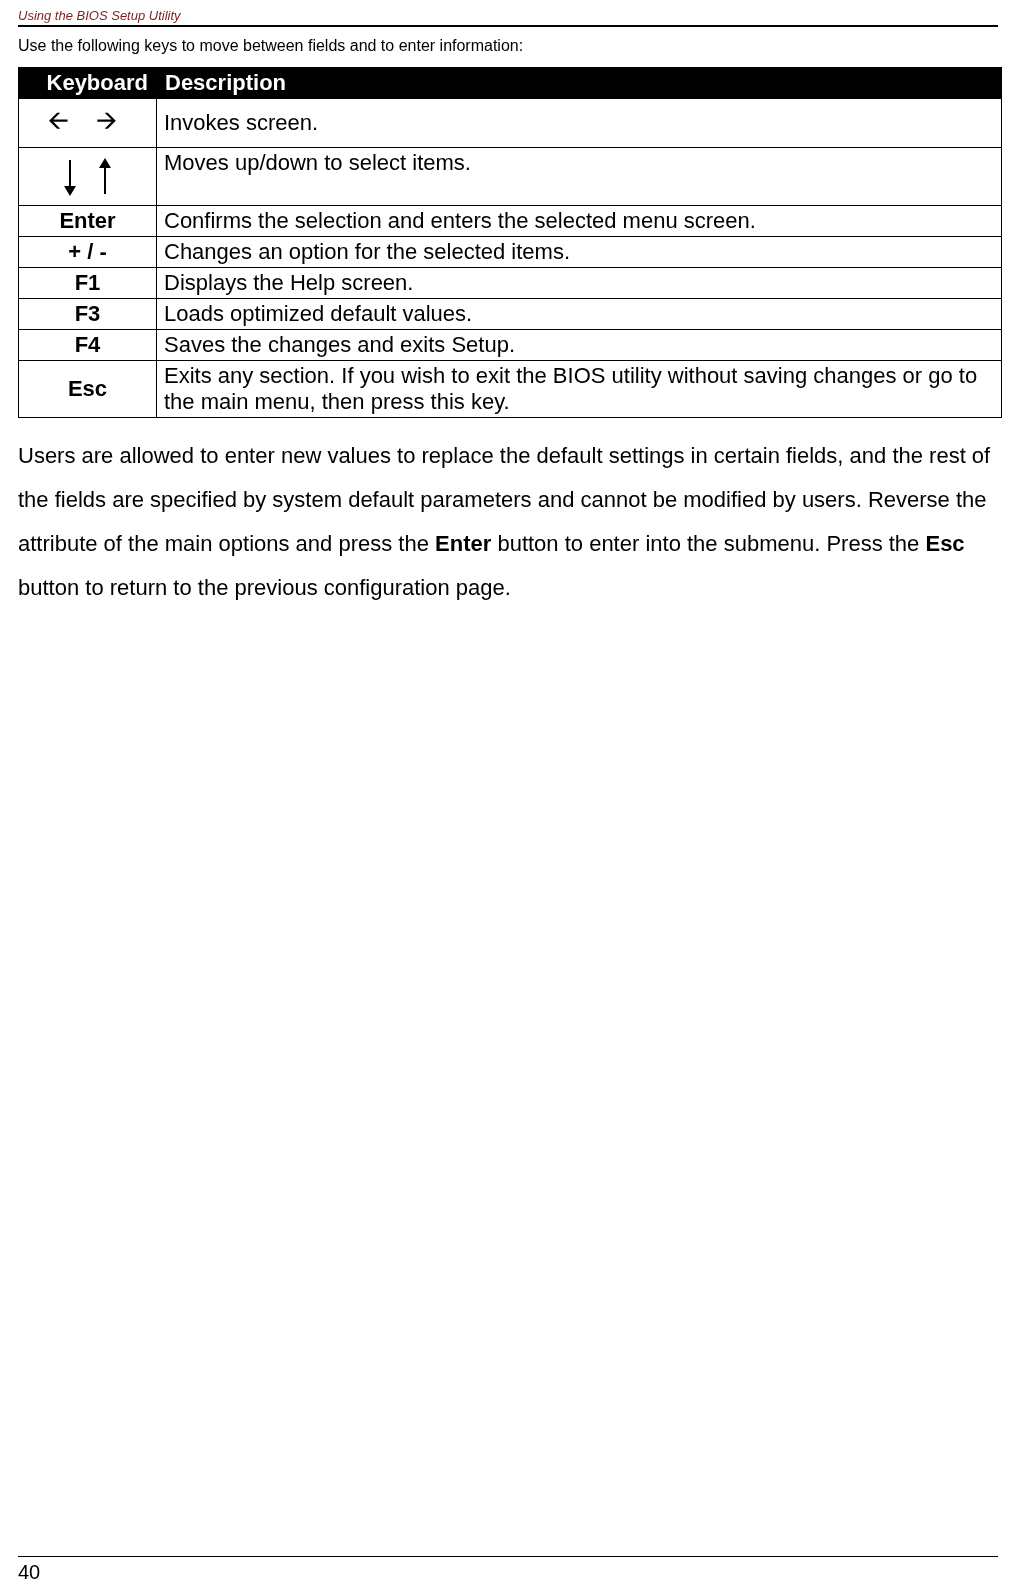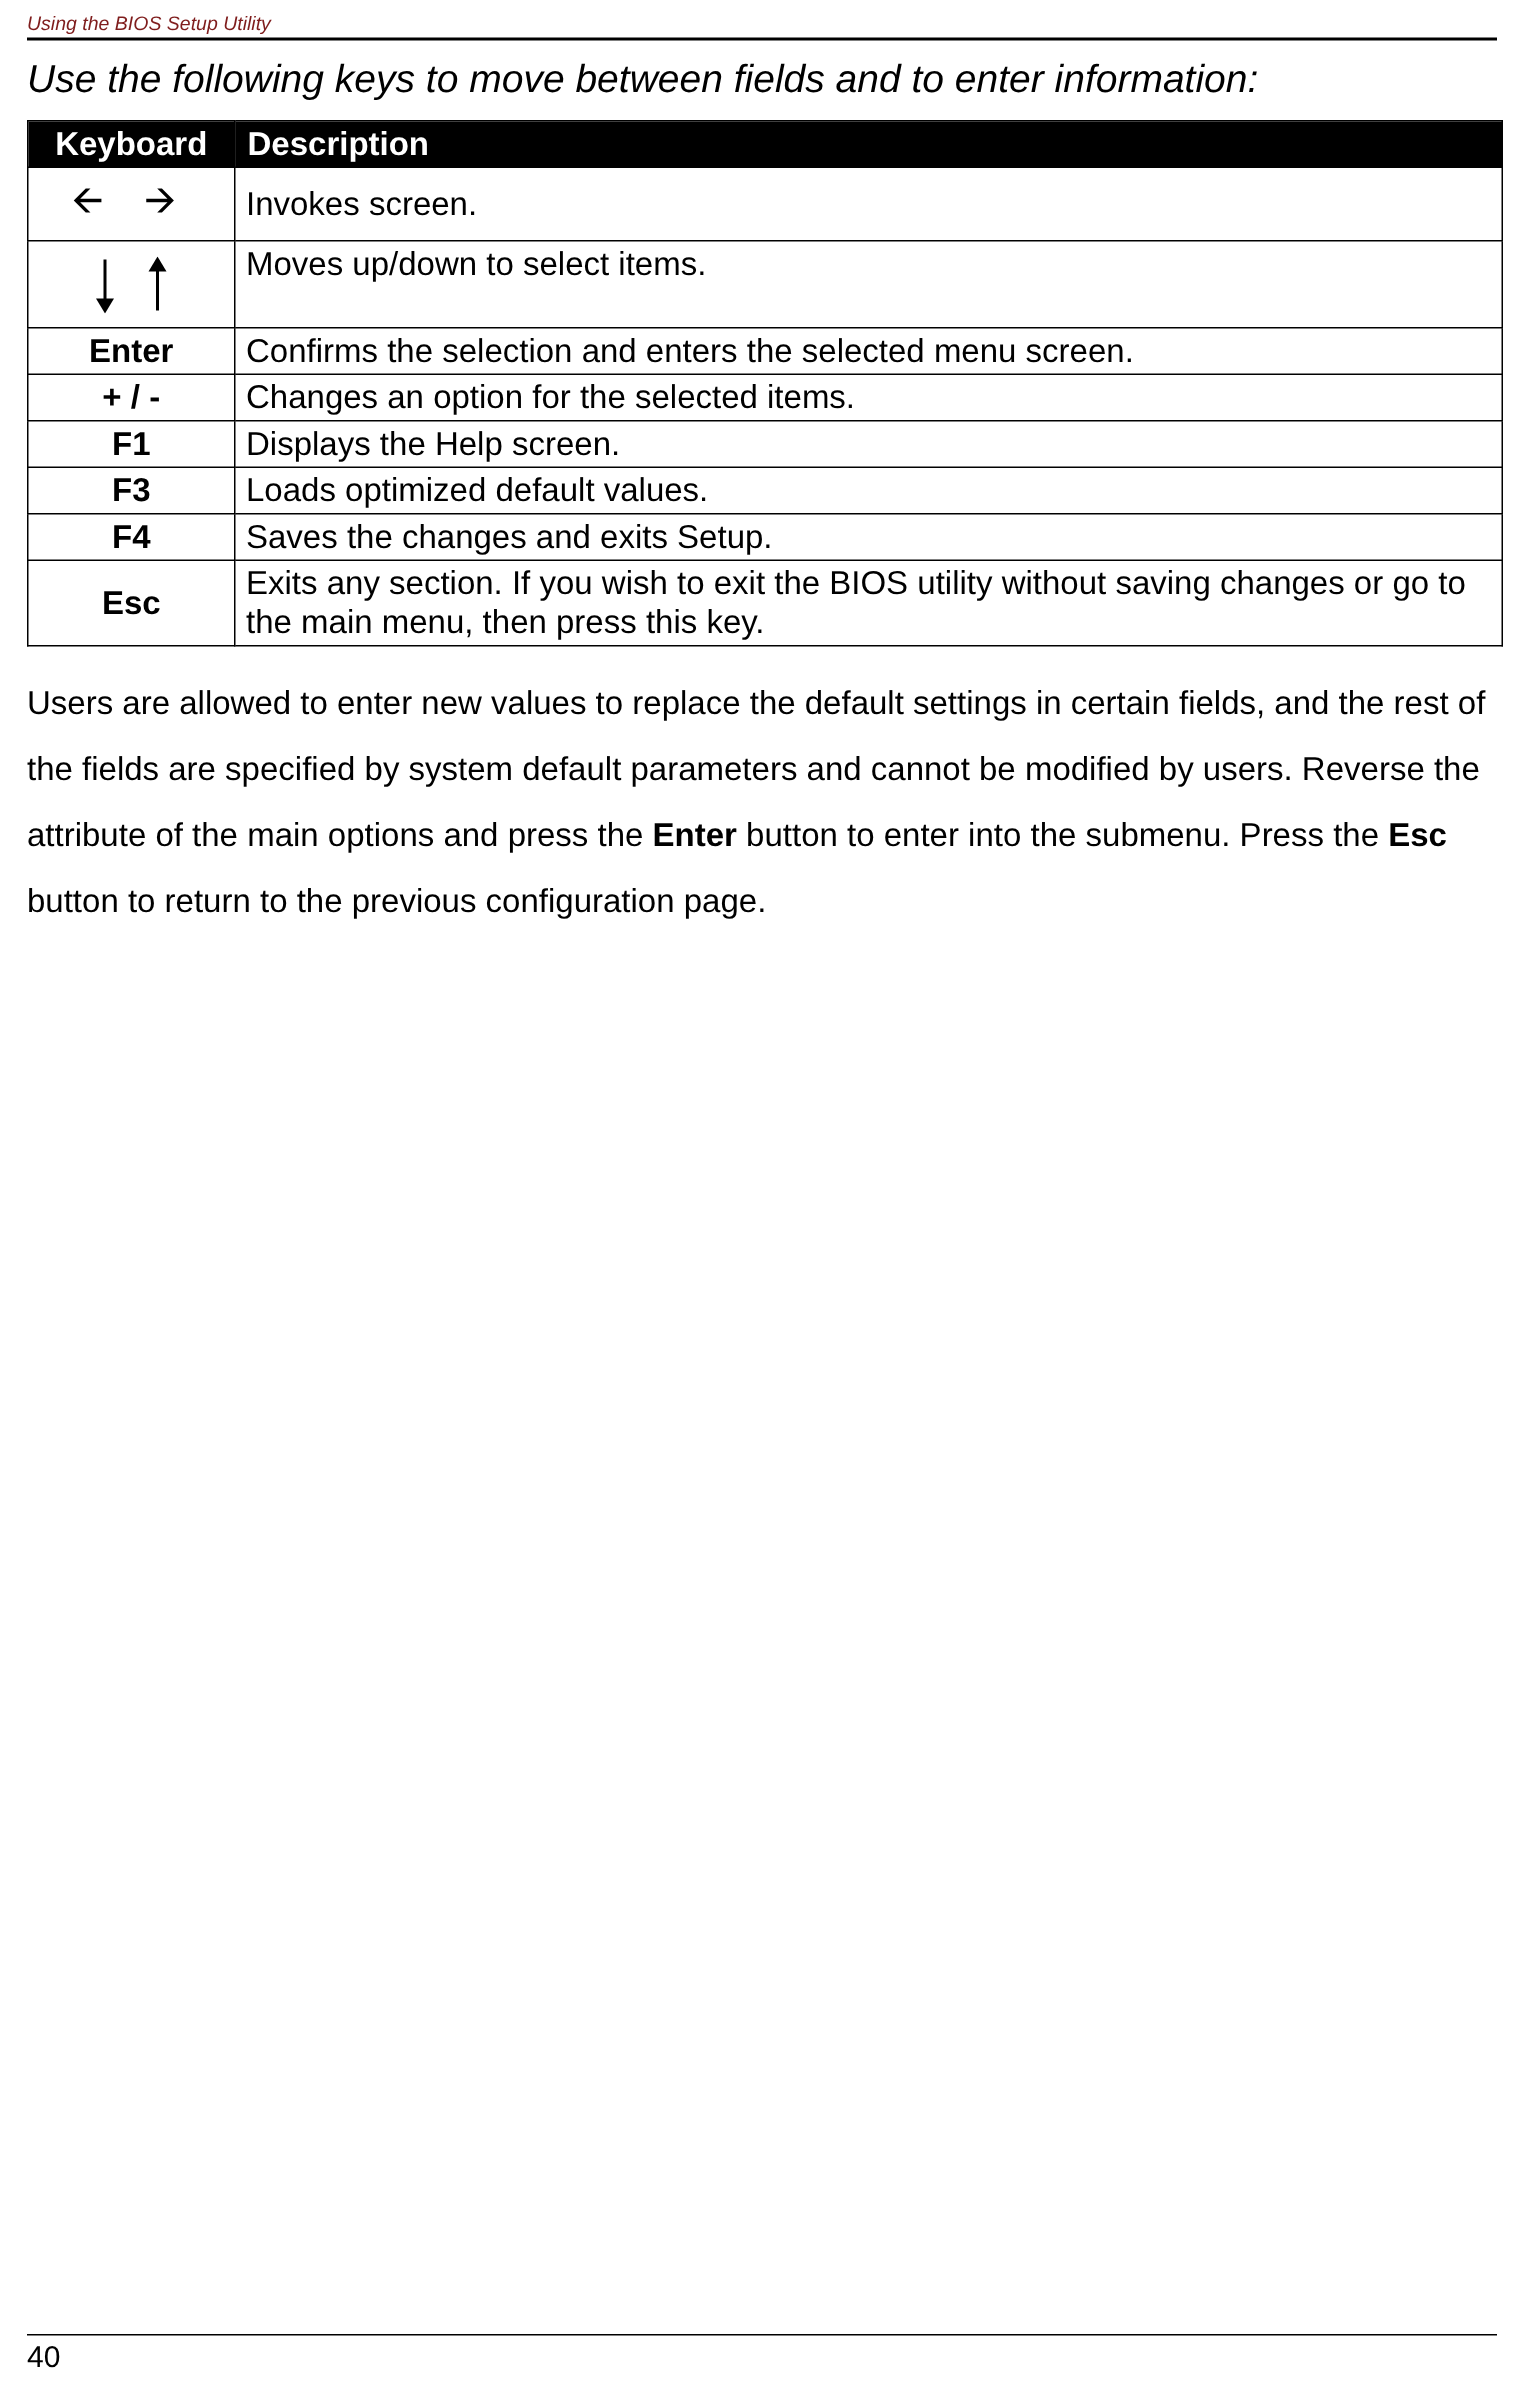--- a/index.html
+++ b/index.html
@@ -30,40 +30,39 @@
       width: 980px;
       margin-bottom: 10px;
     }
     .main-title {
       font-size: 42px;
       font-weight: bold;
       line-height: 1.25;
       margin-bottom: 18px;
     }
     .intro-text {
-      font-size: 26px;
+      font-size: 16px;
       margin-bottom: 12px;
-      font-style: italic;
     }
     table.key-table {
       border-collapse: collapse;
       width: 984px;
       font-size: 22px;
     }
     table.key-table th {
       background: #000;
       color: #fff;
       font-weight: bold;
       text-align: left;
       padding: 2px 8px;
       border: 1px solid #000;
     }
     table.key-table th.col-keyboard {
       width: 138px;
-      text-align: center;
+      text-align: right;
     }
     table.key-table td {
       border: 1px solid #000;
       padding: 2px 7px;
       vertical-align: middle;
     }
     table.key-table td.key-cell {
       text-align: center;
       font-weight: bold;
     }

